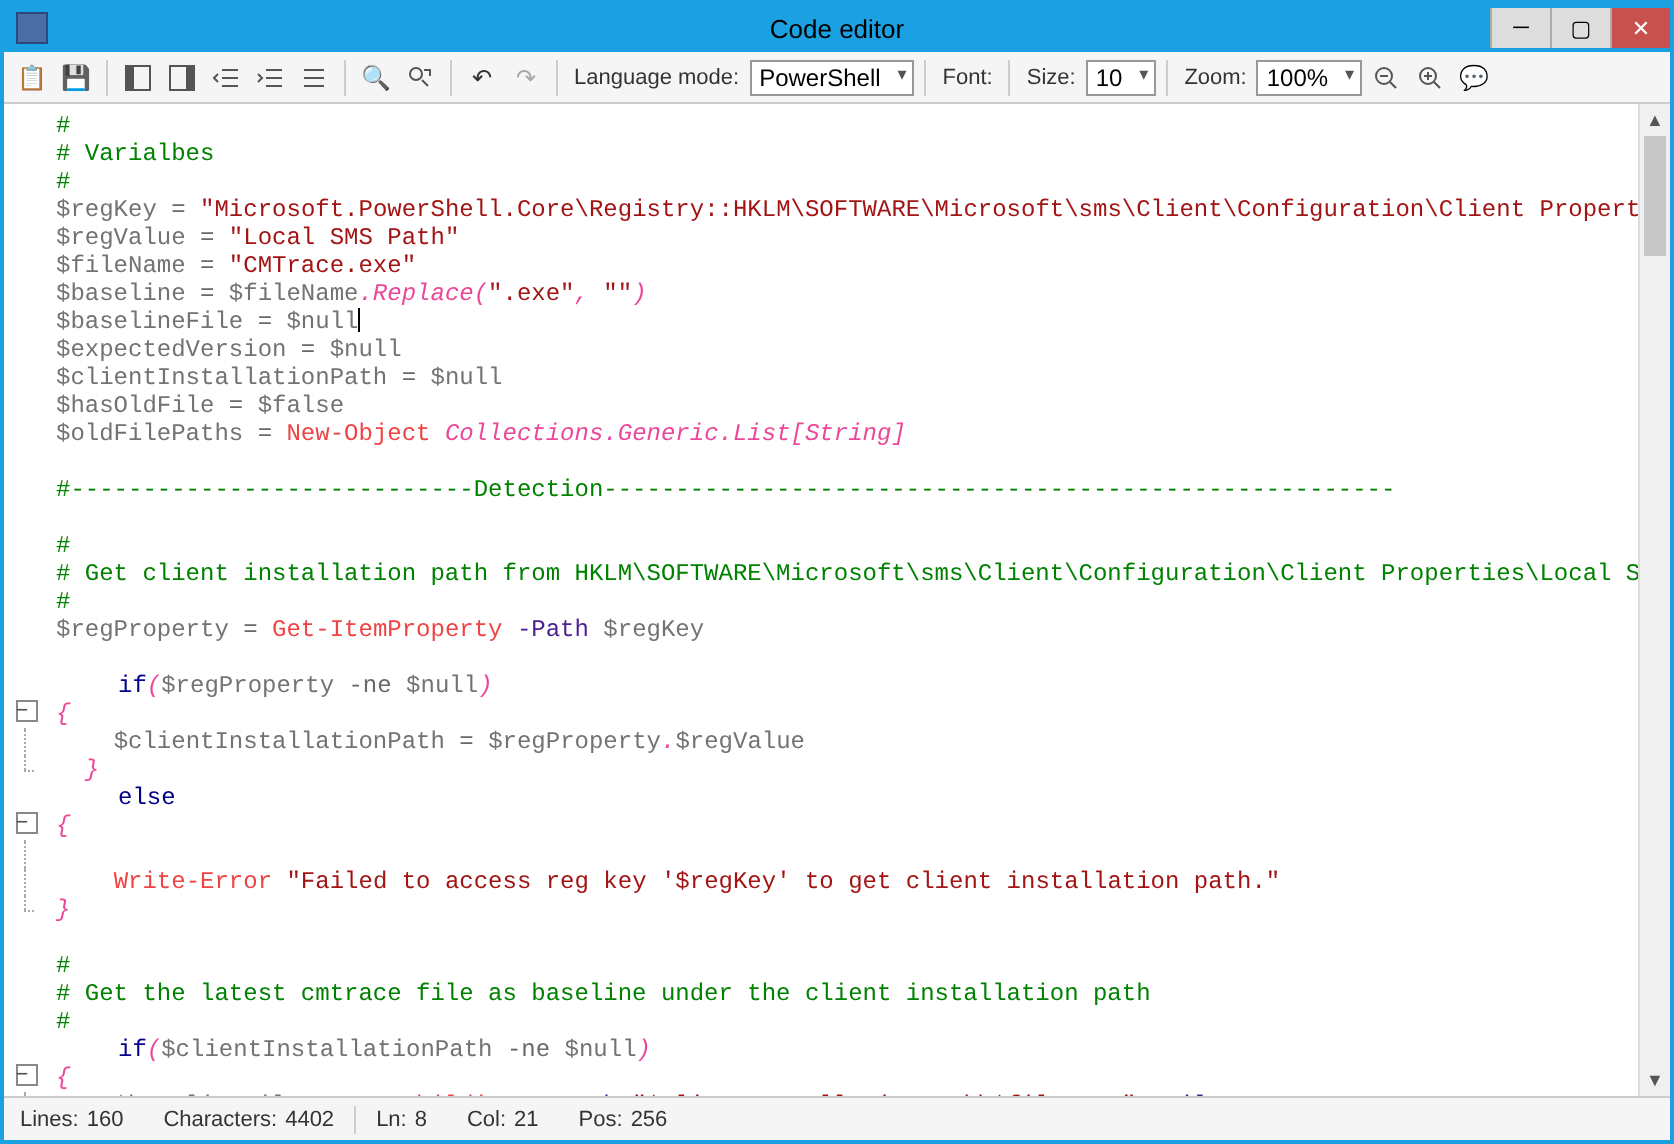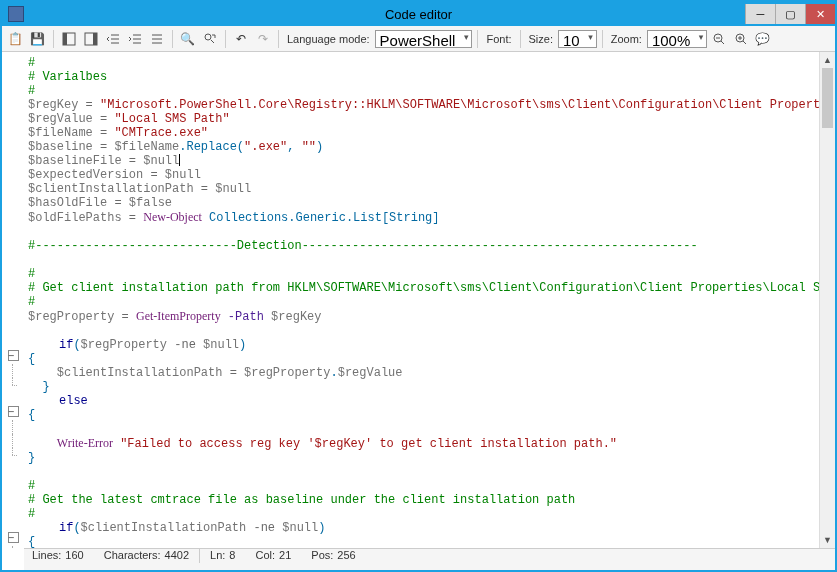--- a/index.html
+++ b/index.html
@@ -7,45 +7,45 @@
 .titlebar { background: #1ba1e2; height: 24px; display: flex; align-items: center; color: #000; position: relative; }
 .titlebar .icon-app { width: 16px; height: 16px; background: #4a6ea8; margin: 0 6px; border: 1px solid #2a4a7a; }
 .titlebar .title { position: absolute; left: 50%; transform: translateX(-50%); font-size: 13px; }
 .titlebar .wbuttons { margin-left: auto; display: flex; }
 .titlebar .wbtn { width: 30px; height: 20px; display: flex; align-items: center; justify-content: center; font-size: 11px; background: #ddd; border-left: 1px solid #aaa; }
 .titlebar .wbtn.close { background: #c8504f; color: #fff; }
 .toolbar { height: 26px; background: #f5f5f5; border-bottom: 1px solid #ccc; display: flex; align-items: center; padding: 0 4px; gap: 2px; font-size: 11px; }
 .tbtn { width: 20px; height: 20px; display: flex; align-items: center; justify-content: center; border: 1px solid transparent; font-size: 12px; color: #333; }
 .tsep { width: 1px; height: 18px; background: #ccc; margin: 0 3px; }
 .tlabel { margin: 0 3px; color: #333; text-align: right; }
-.tselect { border: 1px solid #999; background: #fff; padding: 1px 16px 1px 4px; height: 18px; font-size: 15px; position: relative; min-width: 60px; }
+.tselect { border: 1px solid #999; background: #fff; padding: 1px 16px 1px 4px; height: 18px; font-size: 12px; position: relative; min-width: 60px; }
 .tselect::after { content: "▾"; position: absolute; right: 3px; top: 1px; font-size: 9px; color: #555; }
 .editor-wrap { flex: 1; display: flex; overflow: hidden; background: #fff; position: relative; }
 .fold-gutter { width: 22px; background: #fff; border-right: none; padding-top: 4px; font-family: Consolas, monospace; font-size: 12px; color: #888; }
 .fold-line { height: 14px; text-align: center; line-height: 14px; position: relative; }
 .fold-box::before { content: ""; display: inline-block; width: 9px; height: 9px; border: 1px solid #888; background: #fff; }
 .fold-box.minus::after { content: "−"; position: absolute; left: 6px; top: -1px; font-size: 10px; color: #555; }
 .fold-cont::before { content: ""; position: absolute; left: 10px; top: 0; bottom: 0; border-left: 1px dotted #aaa; }
 .fold-end::before { content: ""; position: absolute; left: 10px; top: 0; height: 7px; border-left: 1px dotted #aaa; }
 .fold-end::after { content: ""; position: absolute; left: 10px; top: 7px; width: 5px; border-top: 1px dotted #aaa; }
 .code { flex: 1; font-family: Consolas, "Courier New", monospace; font-size: 12px; line-height: 14px; padding: 4px 0 4px 4px; white-space: pre; color: #000080; overflow: hidden; }
 .c-cm { color: #008200; }
 .c-var { color: #737373; }
 .c-op { color: #696969; }
 .c-str { color: #a31515; }
-.c-cmd { color: #701a75; font-family: Liberation Serif, serif; }
+.c-cmd { color: #ef4444; }
 .c-attr { color: #4c1d95; }
 .c-kw { color: #00008b; margin-left: 31px; }
-.c-txt { color: #0369a1; }
+.c-txt { color: #ec4899; font-style: italic; }
 .caret { display: inline-block; width: 0; border-left: 1px solid #000; height: 12px; vertical-align: text-top; }
 .scroll-v { width: 16px; background: #f0f0f0; border-left: 1px solid #ddd; display: flex; flex-direction: column; align-items: center; }
 .scroll-v .arrow { height: 16px; width: 100%; display: flex; align-items: center; justify-content: center; font-size: 9px; color: #555; }
 .scroll-v .track { flex: 1; width: 100%; position: relative; }
 .scroll-v .thumb { position: absolute; top: 0; height: 60px; left: 2px; right: 2px; background: #c8c8c8; }
-.statusbar { height: 22px; background: #f5f5f5; border-top: 1px solid #ccc; display: flex; padding: 0 8px; font-size: 11px; color: #333; gap: 4px; margin-left: 22px; }
+.statusbar { height: 22px; background: #f5f5f5; border-top: 1px solid #ccc; display: flex; align-items: center; padding: 0 8px; font-size: 11px; color: #333; gap: 4px; }
 .statusbar .spacer { width: 12px; }
 .statusbar .sep2 { width: 1px; height: 14px; background: #ccc; margin: 0 6px; }
 svg.ico { width: 14px; height: 14px; }
 </style>
 </head>
 <body>
 
 <div class="titlebar">
   <div class="icon-app"></div>
   <div class="title">Code editor</div>

